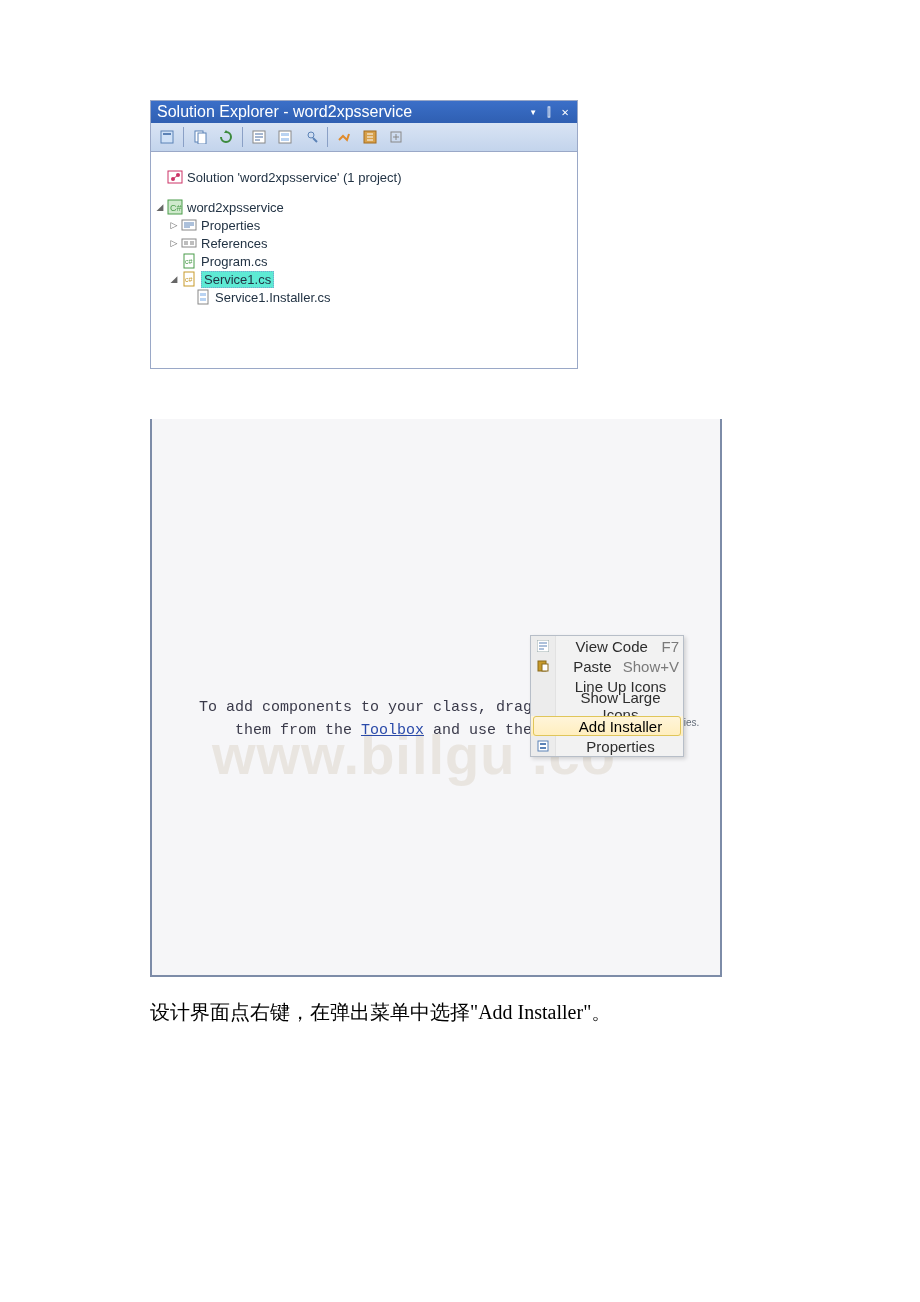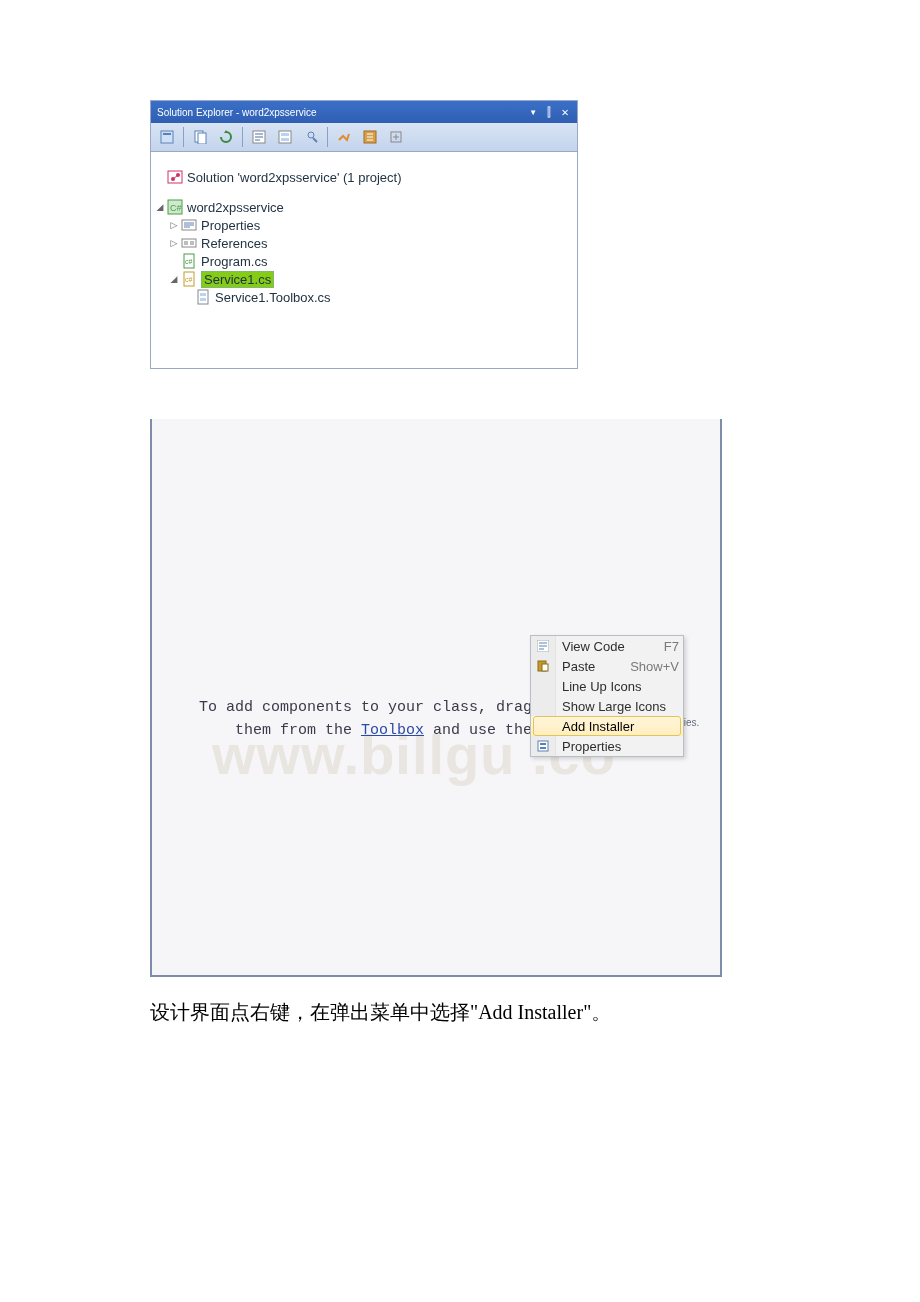--- a/index.html
+++ b/index.html
@@ -24,21 +24,21 @@
   .se-titlebar {
     height: 22px;
     background: linear-gradient(#3b6fc8, #2f5fb2);
     color: #fff;
     display: flex;
     align-items: center;
     padding: 0 4px;
   }
   .se-titlebar .title {
     flex: 1;
-    font-size: 10px;
+    font-size: 16px;
     padding-left: 2px;
   }
   .se-winbtn {
     width: 16px;
     text-align: center;
     color: #fff;
     font-size: 12px;
     line-height: 1;
     font-family: monospace;
   }
@@ -72,21 +72,21 @@
     width: 14px; text-align: center; color: #666; font-size: 9px;
   }
   .tree-icon {
     width: 16px; height: 16px; margin-right: 4px; display:flex;align-items:center;justify-content:center;
   }
   .tree-row .lbl { white-space: nowrap; }
   .ind0 { padding-left: 0px; margin-top: 12px; }
   .ind1 { padding-left: 14px; }
   .ind2 { padding-left: 28px; }
   .sel {
-    background: #84cc16;
+    background: #5eead4;
     border: 1px dotted #7da2ce;
     padding: 0 2px;
   }
   
   .designer {
     width: 568px;
     height: 556px;
     border-left: 2px solid #7d8ca8;
     border-right: 2px solid #7d8ca8;
     border-bottom: 2px solid #7d8ca8;
@@ -123,24 +123,25 @@
     letter-spacing: 1px;
   }
   
   .context-menu {
     position: absolute;
     top: 216px;
     left: 378px;
     width: 152px;
     background: #f2f2f2;
     border: 1px solid #b7bec8;
-    font-size: 13px;
+    font-size: 15px;
     color: #2d2d2d;
     box-shadow: 2px 2px 4px rgba(0,0,0,0.15);
     z-index: 5;
+    text-align: center;
   }
   .cm-row {
     display: flex;
     align-items: center;
     height: 20px;
   }
   .cm-iconcol {
     width: 24px;
     height: 20px;
     display: flex; align-items: center; justify-content: center;
@@ -308,21 +309,21 @@
     </div>
     <div class="tree-row ind2">
       <span class="tree-exp"></span>
       <span class="tree-icon">
           <svg width="16" height="16">
             <rect x="3" y="1" width="10" height="14" fill="#fff" stroke="#888"></rect>
             <rect x="5" y="4" width="6" height="3" fill="#b9d3f2"></rect>
             <rect x="5" y="9" width="6" height="3" fill="#b9d3f2"></rect>
           </svg>
         </span>
-      <span class="lbl">Service1.Toolbox.cs</span>
+      <span class="lbl">Service1.Installer.cs</span>
     </div>
   </div>
 </div>
 
 <div class="designer">
   <div class="watermark">www.billgu .co</div>
   <div class="designer-hint">
     <div>
       <span>To add components to your class, drag them from the </span><span class="lnk">Toolbox</span><span> and use the</span>
     </div>

